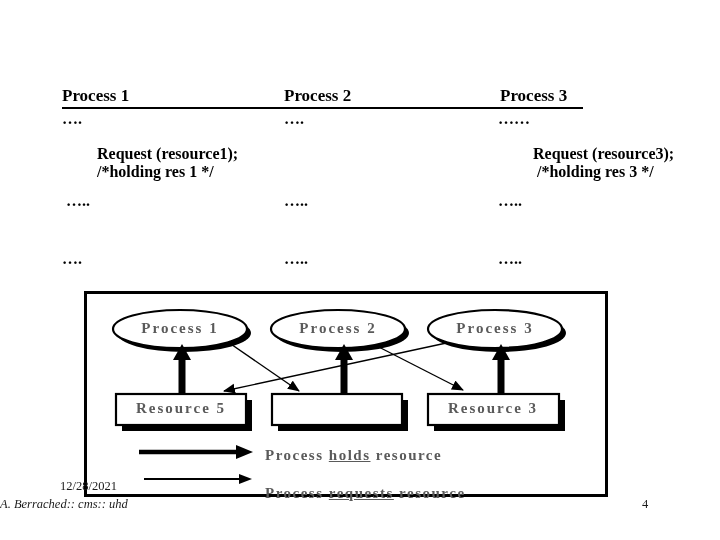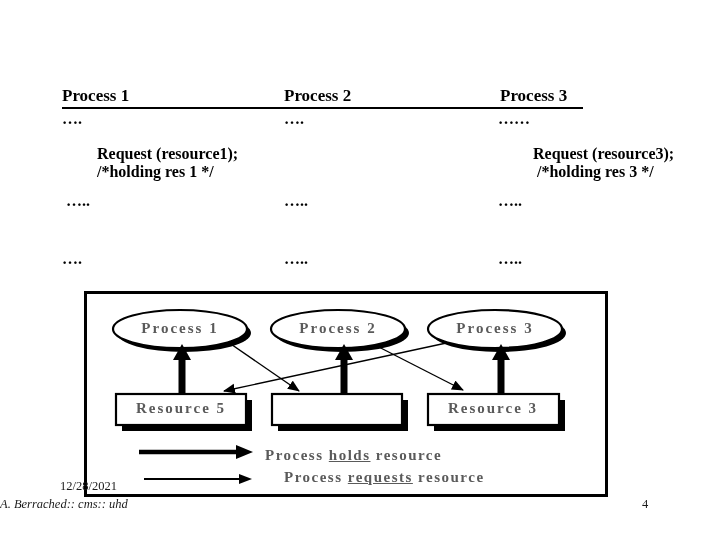--- a/index.html
+++ b/index.html
@@ -24,21 +24,21 @@
            border:3px solid #000;background:#fff;}
   .diagram svg{position:absolute;left:0;top:0;}
   .dlabel{position:absolute;text-align:center;font-weight:bold;color:#5a5a5a;
           font-size:15px;letter-spacing:2px;white-space:pre;z-index:2;}
   .plabel{width:134px;top:26px;}
   .p1{left:26px;} .p2{left:184px;} .p3{left:341px;}
   .rlabel{width:130px;top:106px;}
   .rl1{left:29px;} .rl2{left:185px;} .rl3{left:341px;}
   .legend-text{position:absolute;left:178px;font-size:15px;font-weight:bold;
                color:#5a5a5a;letter-spacing:1.5px;white-space:pre;z-index:2;}
-  .lt1{top:132px;margin-top:21px;} .lt2{top:175px;margin-left:19px;}
+  .lt1{top:132px;margin-top:21px;} .lt2{top:191px;}
   .legend-text .u{text-decoration:underline;}
 
   
   .footer-item{position:absolute;font-size:12.5px;color:#1a1a1a;}
   .footer-date{left:60px;top:479px;text-align:right;}
   .footer-credit{left:0;right:16px;top:497px;text-align:left;font-style:italic;}
   .footer-page{left:642px;top:497px;}
 </style>
 </head>
 <body>

